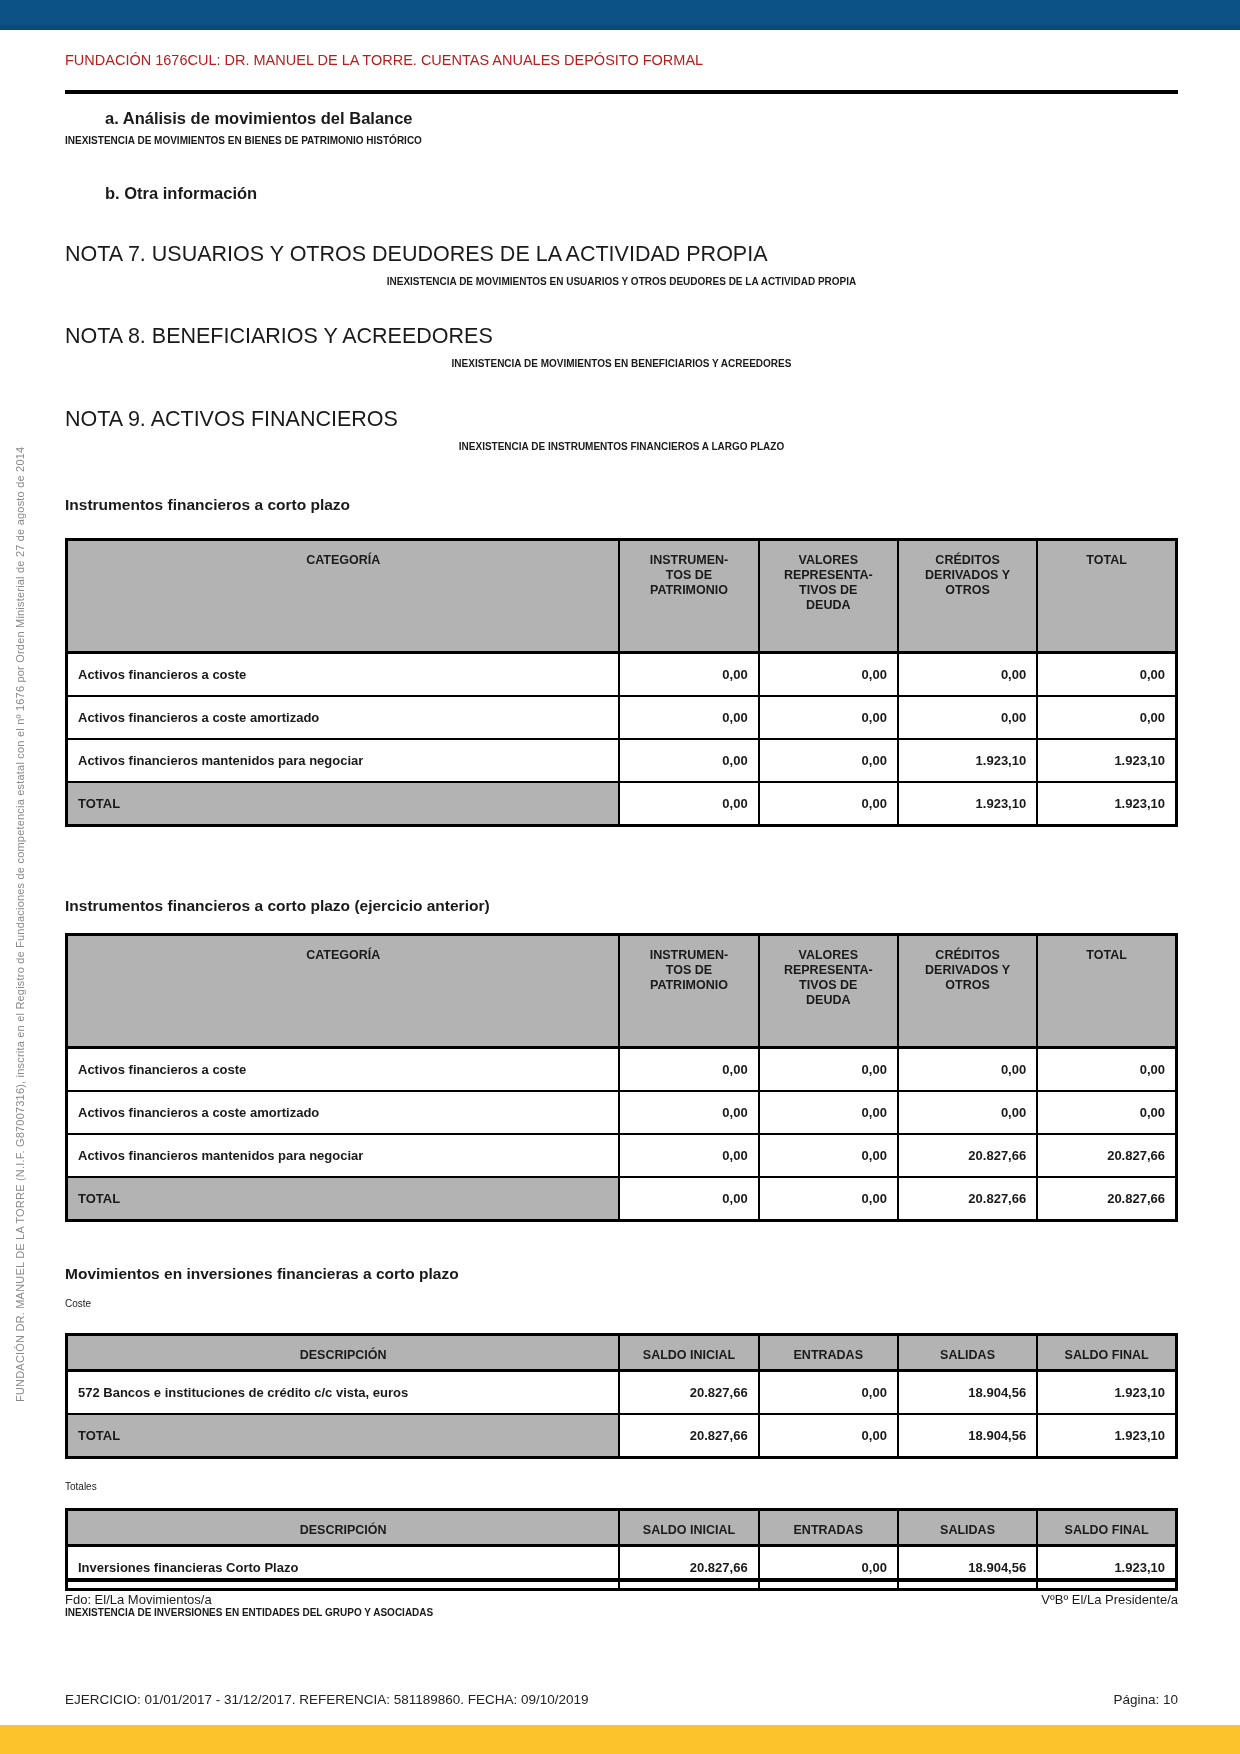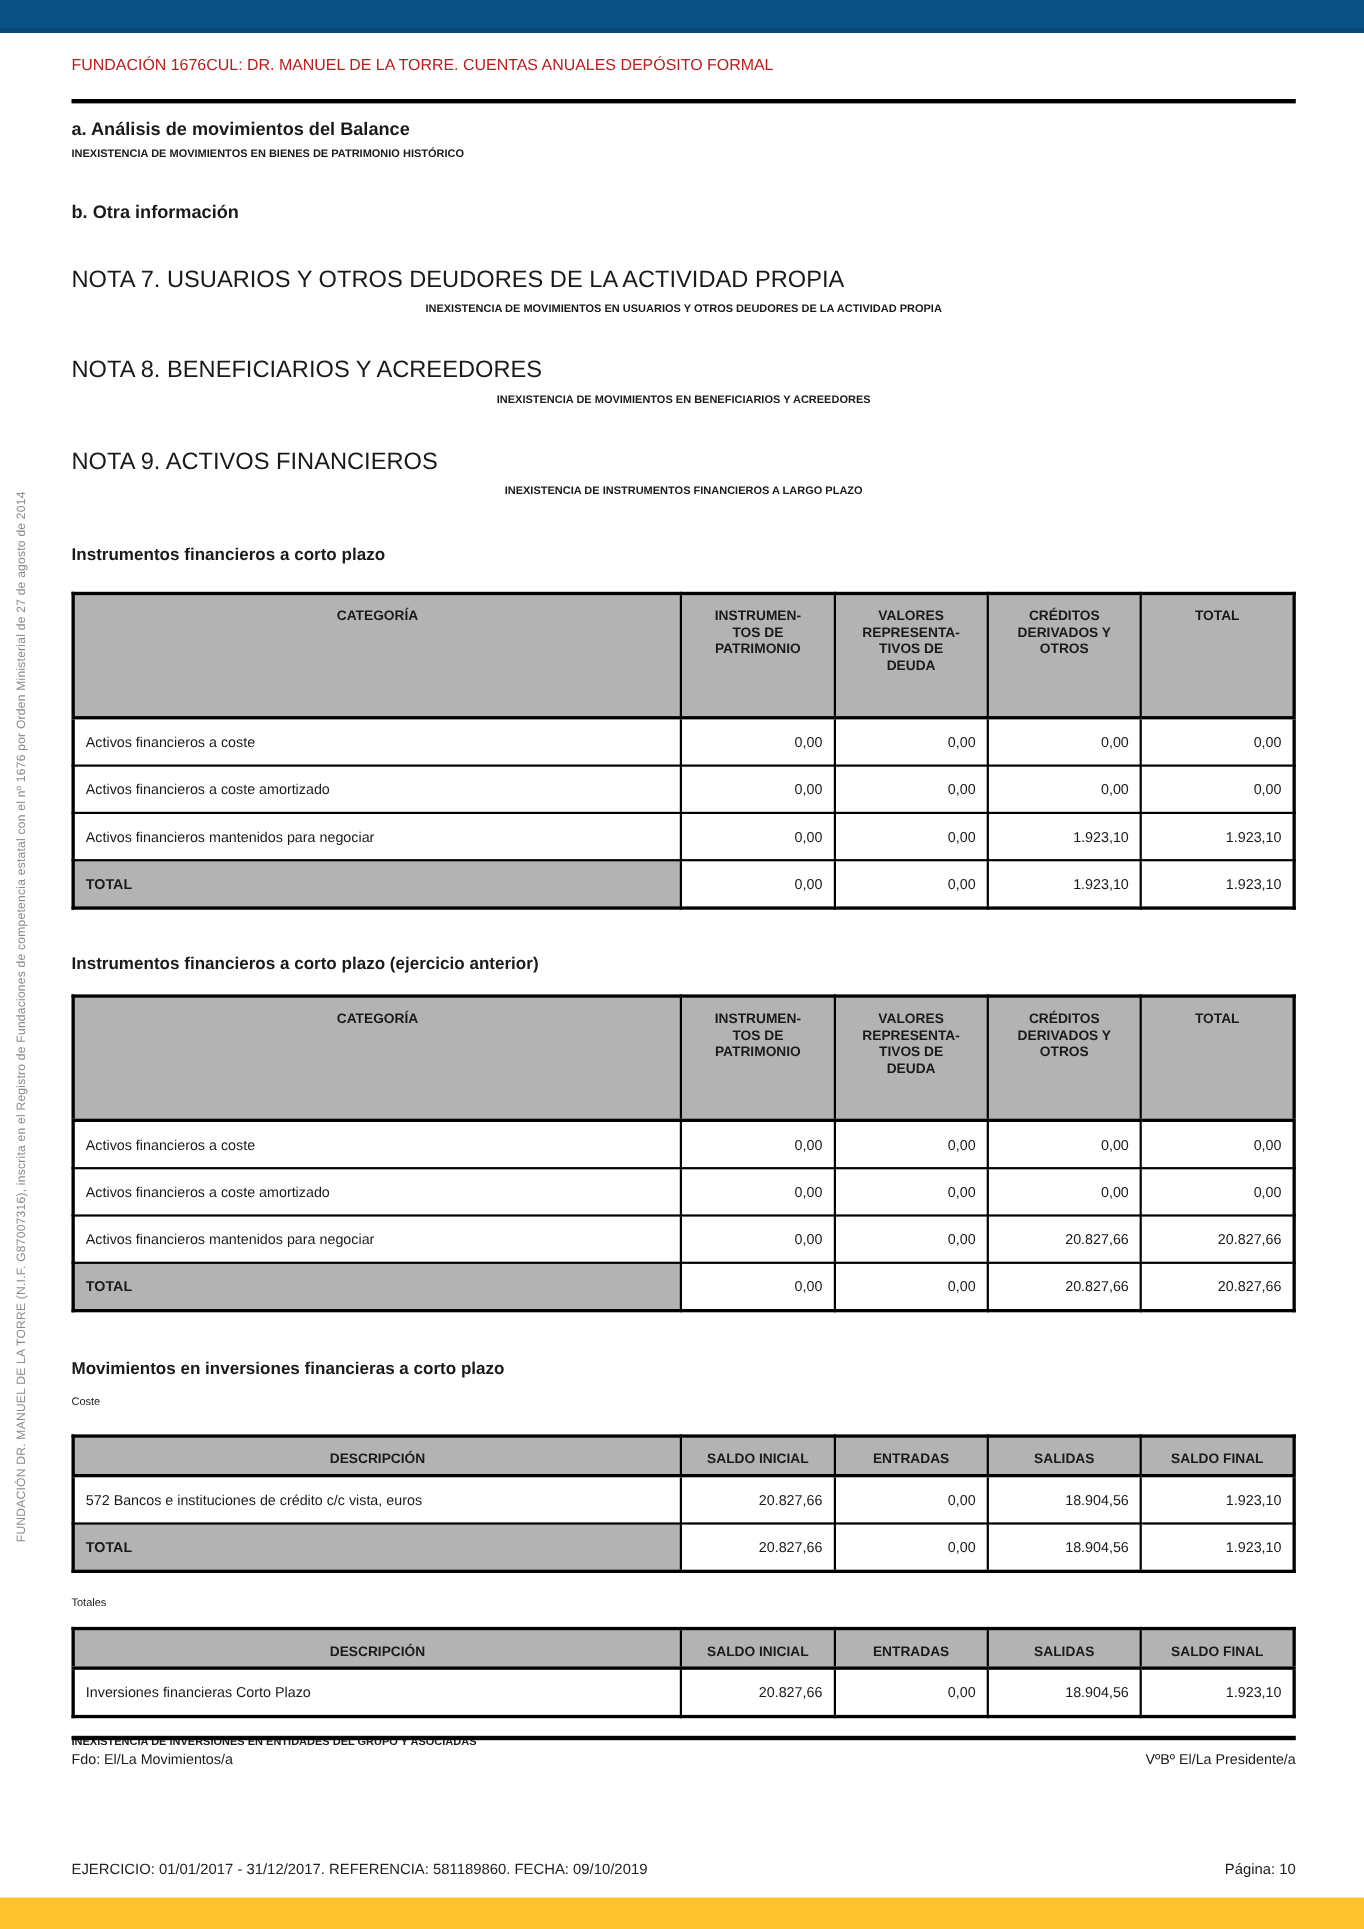--- a/index.html
+++ b/index.html
@@ -24,32 +24,32 @@
     position: absolute; left: 14px; top: 1402px;
     transform: rotate(-90deg); transform-origin: 0 0;
     white-space: nowrap;
     font-size: 11px; color: #8a8a8a; letter-spacing: 0.2px;
   }
   .content { position: absolute; top: 30px; left: 65px; width: 1113px; }
   .doc-header { padding-top: 22px; font-size: 14.5px; color: #b91c1c; }
   .header-rule { margin-top: 22px; height: 4px; background: #000; }
   .sig-rule { height: 4px; background: #000; }
 
-  .h-sub   { margin-top: 14px; font-size: 16.5px; font-weight: bold; line-height: 20px; }
+  .h-sub   { margin-top: 14px; font-size: 16.5px; font-weight: bold; line-height: 20px; margin-left: 40px; }
   .h-note  { margin-top: 5px;  font-size: 10px;   font-weight: bold; line-height: 16px; }
   .h-nota  { font-size: 21.5px; font-weight: normal; line-height: 27px; }
   .mt-b    { margin-top: 34px; }
   .mt-n7   { margin-top: 38px; }
   .mt-n8   { margin-top: 33px; }
   .mt-n9   { margin-top: 34px; }
   .h-nota + .h-note { margin-top: 6px; text-align: center; }
   .h-tbl   { font-size: 15.5px; font-weight: bold; line-height: 20px; }
   .h-plain { font-size: 10px; font-weight: normal; line-height: 19px; }
   .mt-t1   { margin-top: 40px; }
-  .mt-t2   { margin-top: 40px; }
+  .mt-t2   { margin-top: 69px; }
   .mt-mov  { margin-top: 42px; }
   .mt-coste{ margin-top: 10px; }
   .mt-tot  { margin-top: 18px; }
   .mt-grupo{ margin-top: 14px; }
 
   table.fin {
     width: 100%; border-collapse: collapse; table-layout: fixed;
     border: 3px solid #000;
     font-size: 13px;
     padding-left: 23px;
@@ -61,21 +61,21 @@
   table.fin th, table.fin td { border: 2px solid #000; }
   table.fin thead th {
     background: #B3B3B3;
     font-size: 12.5px; font-weight: bold; text-align: center;
     vertical-align: top; padding: 12px 6px 6px 6px;
     white-space: pre-line; line-height: 15px;
     border-bottom: 3px solid #000;
   }
   table.fin.tall thead th { height: 92px; }
   table.fin thead th:first-child { width: 48.5%; }
-  table.fin tbody td { height: 41px; vertical-align: middle; }
+  table.fin tbody td { height: 41px; vertical-align: middle; font-weight: bold; }
   table.fin td.label-cell { text-align: left; padding: 0 10px; }
   table.fin td.num-cell   { text-align: right; padding: 0 10px; }
   table.fin tr.total-row td.label-cell { background: #B3B3B3; font-weight: bold; }
 
   .signatures {
     position: absolute; top: 1578px; left: 65px; width: 1113px;
   }
   .sig-row { display: flex; justify-content: space-between; margin-top: 10px; font-size: 13px; }
   .footer-info {
     position: absolute; top: 1692px; left: 65px; width: 1113px;

